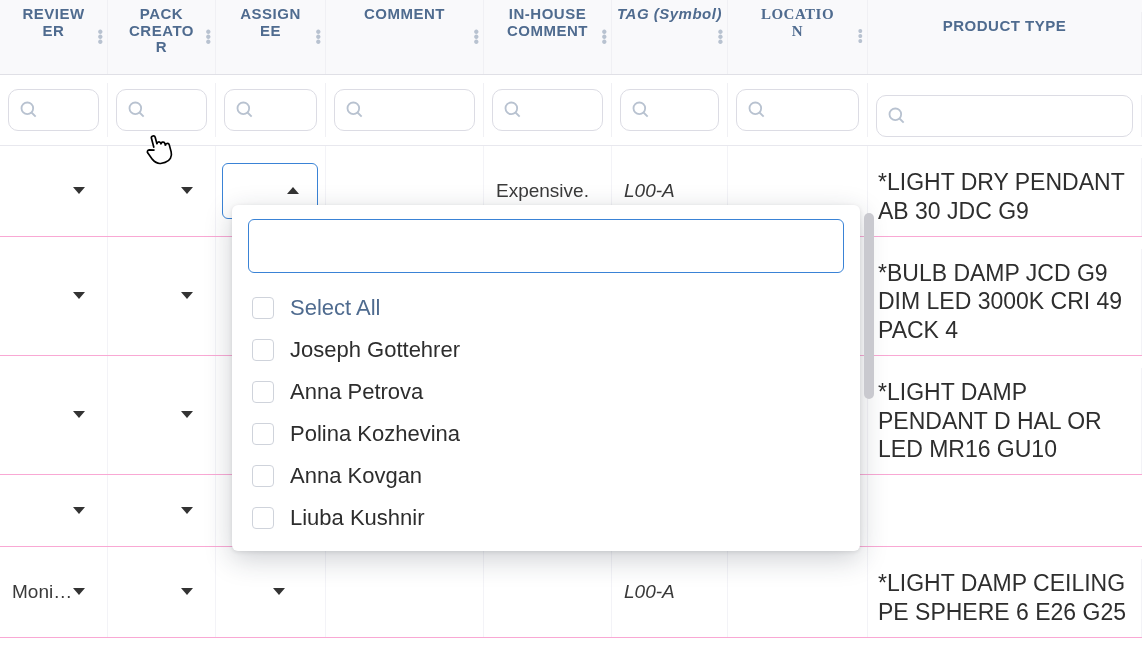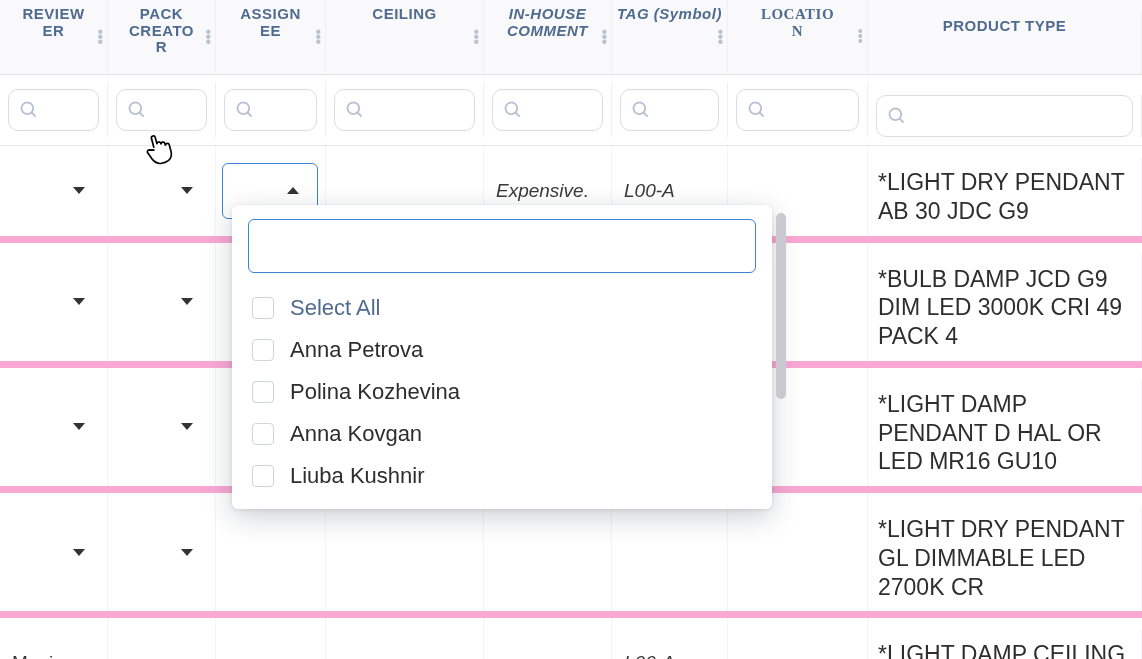--- a/index.html
+++ b/index.html
@@ -24,21 +24,21 @@
   }
   .col {
     flex-shrink: 0;
     border-right: 1px solid #f0f0f4;
     position: relative;
   }
   .col-reviewer   { width: 108px; }
   .col-speccreator{ width: 108px; }
   .col-assignee   { width: 110px; }
   .col-comment    { width: 158px; }
-  .col-inhouse    { width: 128px; font-style: italic; }
+  .col-inhouse    { width: 128px; }
   .col-tag        { width: 116px; font-style: italic; }
   .col-location   { width: 140px; font-family: Liberation Serif, serif; }
   .col-product    { width: 274px; margin-top: 12px; }
   .hdr {
     display: flex;
     align-items: flex-start;
     justify-content: center;
     padding: 6px 0;
     min-height: 62px;
     position: relative;
@@ -81,21 +81,21 @@
     border: 1px solid #dcdce4;
     border-radius: 10px;
     display: flex;
     align-items: center;
     padding: 0 10px;
     background: #fff;
   }
   .search-box svg { flex-shrink: 0; }
   .data-row {
     display: flex;
-    border-bottom: 7px solid #f9a8d4;
+    border-bottom: 1px solid #f9a8d4;
     min-height: 72px;
   }
   .cell {
     display: flex;
     align-items: center;
     padding: 10px 12px;
     font-size: 19px;
     color: #3a3a3a;
     border-right: 1px solid #f3f3f7;
   }
@@ -128,21 +128,21 @@
     align-items: center;
     justify-content: flex-end;
     padding-right: 18px;
     background: #fff;
   }
   
   .popup {
     position: absolute;
     top: 205px;
     left: 232px;
-    width: 540px;
+    width: 628px;
     background: #fff;
     border-radius: 6px;
     box-shadow: 0 8px 28px rgba(30,40,60,.22), 0 1px 4px rgba(0,0,0,.1);
     padding: 14px 16px 12px 16px;
     z-index: 50;
   }
   .popup-scroll-indicator {
     position: absolute;
     right: -14px;
     top: 8px;
@@ -221,21 +221,21 @@
     <div class="col col-assignee hdr">
       <span class="hdr-label" style="white-space:pre-line">ASSIGN
 EE</span>
       <div class="hdr-menu">
           <span>•</span>
           <span>•</span>
           <span>•</span>
         </div>
     </div>
     <div class="col col-comment hdr">
-      <span class="hdr-label">CEILING</span>
+      <span class="hdr-label">COMMENT</span>
       <div class="hdr-menu">
           <span>•</span>
           <span>•</span>
           <span>•</span>
         </div>
     </div>
     <div class="col col-inhouse hdr">
       <span class="hdr-label" style="white-space:pre-line">IN-HOUSE COMMENT</span>
       <div class="hdr-menu">
           <span>•</span>
@@ -384,21 +384,20 @@
           <div class="dropdown-caret"></div>
         </div>
         <div class="col col-speccreator cell">
           <div class="dropdown-caret"></div>
         </div>
         <div class="col col-assignee cell" style="padding: 0px;"></div>
         <div class="col col-comment cell"></div>
         <div class="col col-inhouse cell"></div>
         <div class="col col-tag cell"></div>
         <div class="col col-location cell"></div>
-        <div class="col col-product cell cell-product">*LIGHT DRY PENDANT GL DIMMABLE LED 2700K CR</div>
       </div>
       <div class="data-row">
         <div class="col col-reviewer cell">
           <span class="truncate">Monica...</span>
           <div class="dropdown-caret"></div>
         </div>
         <div class="col col-speccreator cell">
           <div class="dropdown-caret"></div>
         </div>
         <div class="col col-assignee cell" style="padding: 0px;">
@@ -415,20 +414,24 @@
   <div class="popup">
     <div class="popup-scroll-indicator"></div>
     <input class="popup-search" value="" placeholder="" style="">
     <div class="popup-item select-all">
       <div class="checkbox"></div>
       <span class="popup-item-label">Select All</span>
     </div>
     <div id="options-host">
         <div class="popup-item">
           <div class="checkbox"></div>
+          <span class="popup-item-label">Joseph Gottehrer</span>
+        </div>
+        <div class="popup-item">
+          <div class="checkbox"></div>
           <span class="popup-item-label">Anna Petrova</span>
         </div>
         <div class="popup-item">
           <div class="checkbox"></div>
           <span class="popup-item-label">Polina Kozhevina</span>
         </div>
         <div class="popup-item">
           <div class="checkbox"></div>
           <span class="popup-item-label">Anna Kovgan</span>
         </div>

